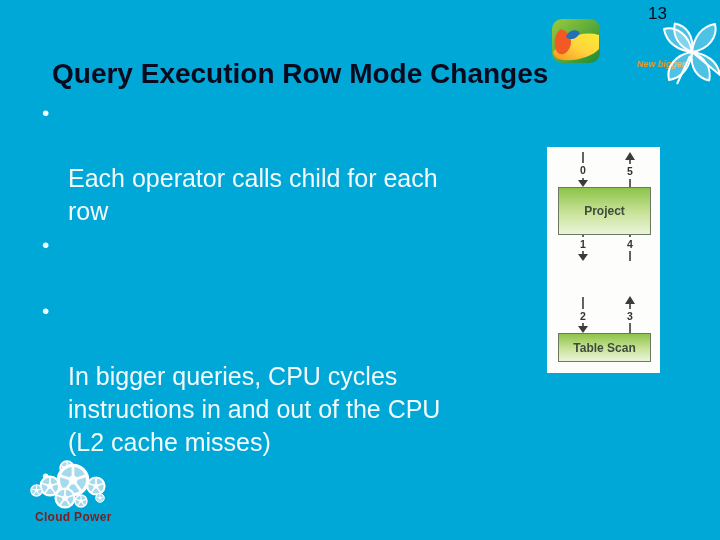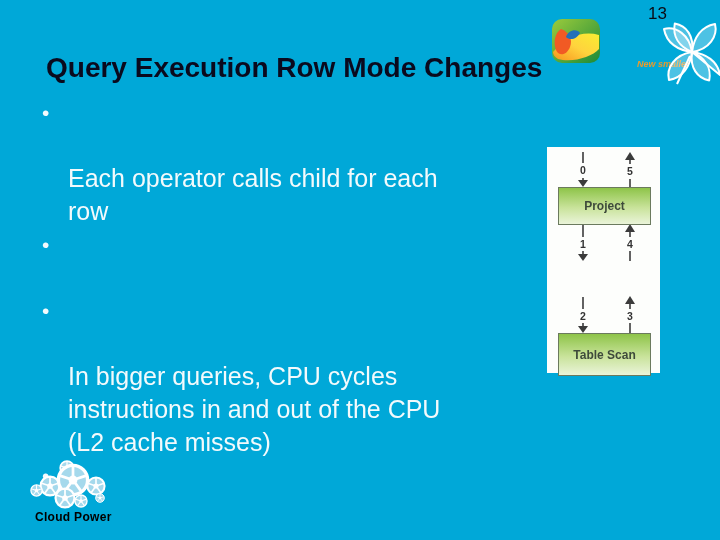--- a/index.html
+++ b/index.html
@@ -4,21 +4,21 @@
 <style>
   html,body{margin:0;padding:0;background:#555;}
   .slide{
     position:relative;width:720px;height:540px;overflow:hidden;
     background:#00A8D8;
     font-family:"Liberation Sans",sans-serif;
   }
   
   .page-number{position:absolute;left:648px;top:4px;font-size:17px;color:#0B0B14;}
   
-  .title{position:absolute;left:36px;top:42px;margin:10px;font-size:28px;font-weight:bold;
+  .title{position:absolute;left:36px;top:42px;margin:16px;font-size:28px;font-weight:bold;
     color:#0A0A1E;letter-spacing:0;white-space:nowrap;}
   
   .bullets{position:absolute;left:40px;top:96px;width:495px;margin:0;padding:0;list-style:none;}
   .bullets li{position:relative;margin:0;padding:0 0 0 28px;font-size:25px;line-height:33px;
     color:#F3FAFC;white-space:pre-line;}
   .bullets .marker{position:absolute;left:2px;top:0;font-size:21px;line-height:33px;color:#F3FAFC;}
   
   .sin-icon{position:absolute;left:552px;top:19px;}
   .sin-text{position:absolute;left:586px;top:37px;font-size:21px;font-style:italic;font-weight:bold;
     white-space:nowrap;}
@@ -27,26 +27,26 @@
   .sin-tag{position:absolute;left:637px;top:59px;font-size:9px;font-style:italic;font-weight:bold;
     color:#E89B2D;white-space:nowrap;}
   .pinwheel{position:absolute;left:660px;top:14px;}
   
   .diagram-panel{position:absolute;left:547px;top:147px;width:113px;height:226px;background:#FDFEFC;}
   .diagram-panel svg.edges{position:absolute;left:0;top:0;}
   .edges text{font-family:"Liberation Sans",sans-serif;font-size:10.5px;font-weight:600;fill:#333333;}
   .node{position:absolute;left:11px;width:93px;display:flex;align-items:center;justify-content:center;
     background:linear-gradient(to bottom,#8EC449 0%,#C9E39B 55%,#EAF4D9 100%);
     border:1px solid #6B7A5E;color:#3E4A3B;font-size:12px;font-weight:bold;box-sizing:border-box;}
-  .node-project{top:40px;height:38px;}
+  .node-project{top:40px;height:48px;}
   .node-filter{top:114px;height:36px;}
-  .node-tablescan{top:186px;height:43px;}
+  .node-tablescan{top:186px;height:29px;}
   
   .cloud-power{position:absolute;left:30px;top:448px;width:110px;}
-  .cp-label{position:absolute;left:5px;top:62px;font-size:12px;font-weight:bold;color:#000000;
+  .cp-label{position:absolute;left:5px;top:62px;font-size:12px;font-weight:bold;color:#7f1d1d;
     letter-spacing:0.3px;white-space:nowrap;}
   
   .ms-logo{position:absolute;left:628px;top:508px;font-size:18px;font-weight:bold;font-style:italic;
     color:#FFFFFF;letter-spacing:-0.5px;white-space:nowrap;}
 </style>
 </head>
 <body>
 
 <div class="slide">
 
@@ -62,21 +62,21 @@
         <stop offset="0" stop-color="#F7941E"></stop>
           <stop offset="0.5" stop-color="#FFD33D"></stop>
           <stop offset="1" stop-color="#F9ED32"></stop>
       </linearGradient>
     </defs>
     <rect x="0" y="0" width="48" height="44" rx="10" fill="url(#gGreen)"></rect>
     <path d="M1,33 C13,19 30,11 47,16 L47,30 C40,38 20,44 6,40 C3,38 1,36 1,33 Z" fill="url(#gYellow)"></path>
     <path d="M9,10 C17,13 21,20 18,28 C15,36 7,38 4,31 C1,23 3,14 9,10 Z" fill="#F15A24"></path>
     <path d="M14,18 C16,11 25,9 28,14 C25,20 18,22 14,18 Z" fill="#2170B8"></path>
   </svg>
-  <div class="sin-tag">New smaller</div>
+  <div class="sin-tag">New bigger</div>
   <svg class="pinwheel" width="60" height="80" viewBox="0 0 60 80">
     <g stroke="#FFFFFF" stroke-width="2" fill="rgba(255,255,255,0.3)" stroke-linejoin="round">
       <g transform="rotate(15 32 38)">
         <path d="M32,38 C30,24 34,11 47,5 C53,16 48,31 32,38 Z"></path>
         <path d="M32,38 C46,36 59,40 65,53 Z" transform="rotate(0 32 38)"></path>
         <path d="M32,38 C34,52 30,65 17,71 C11,60 16,45 32,38 Z"></path>
         <path d="M32,38 C18,40 5,36 -1,23 C10,17 25,22 32,38 Z" transform="rotate(180 15.5 30.5) rotate(180 15.5 30.5)"></path>
         <path d="M32,38 C46,40 55,48 56,61 C44,62 34,54 32,38 Z"></path>
         <path d="M32,38 C18,36 9,28 8,15 C20,14 30,22 32,38 Z"></path>
       </g>

